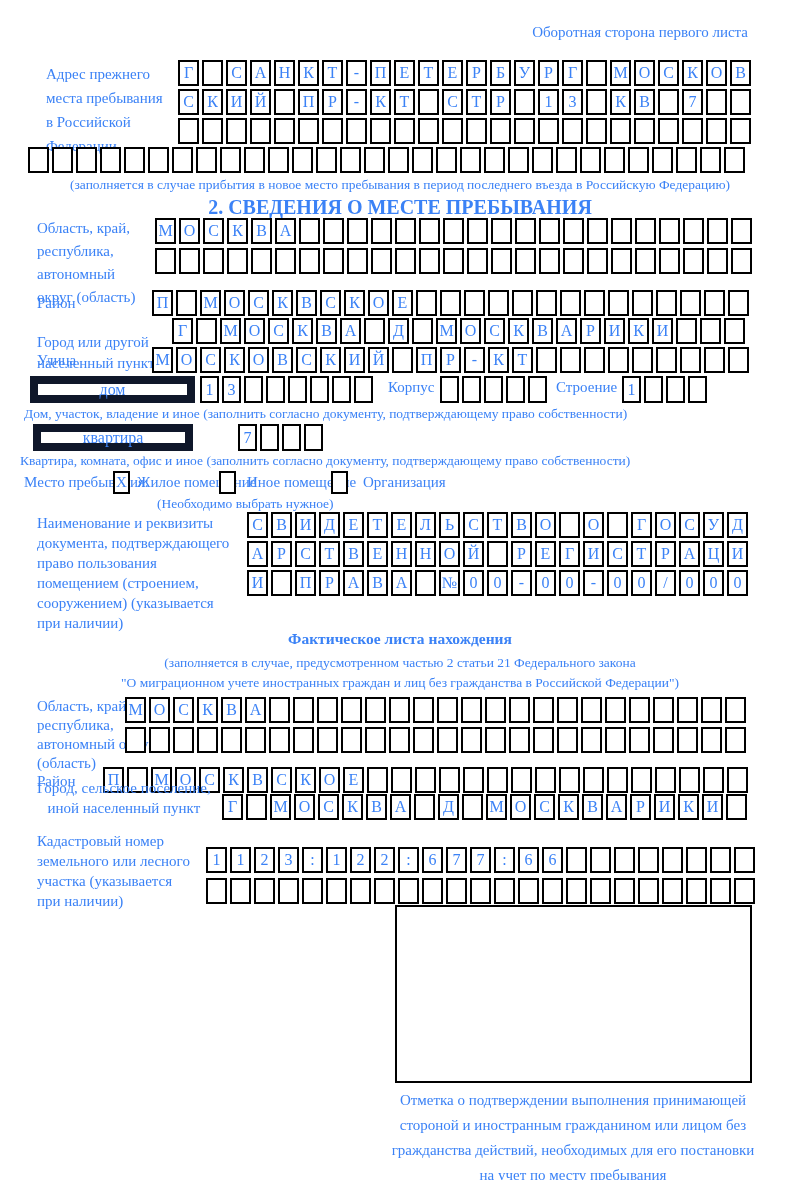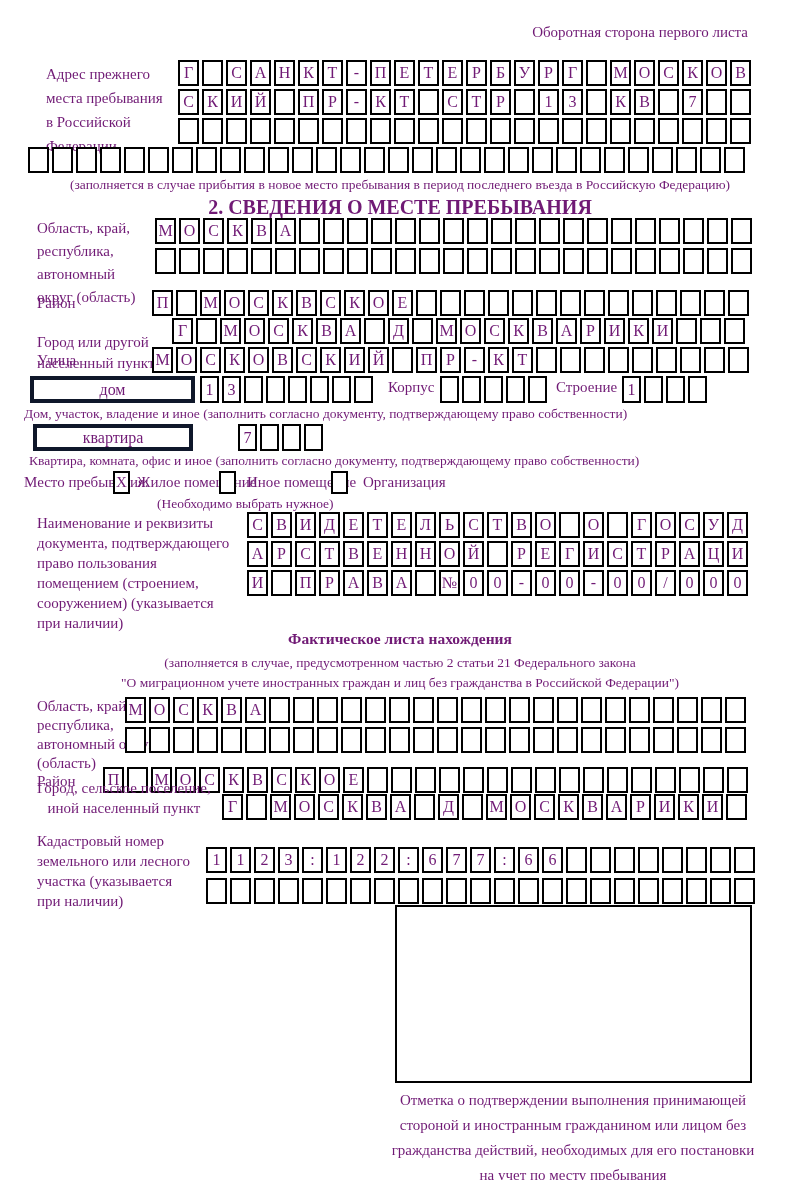--- a/index.html
+++ b/index.html
@@ -1,34 +1,34 @@
 <!DOCTYPE html>
 <html><head>
 <meta charset="utf-8">
 <style>
   * { margin:0; padding:0; box-sizing:border-box; }
   html,body { background:#ffffff; }
   .page {
     position:relative; width:800px; height:1180px; background:#fff;
-    font-family:"Liberation Serif","DejaVu Serif",serif; color:#701a75; overflow:hidden;
+    font-family:"Liberation Serif","DejaVu Serif",serif; color:#3b82f6; overflow:hidden;
   }
   .abs { position:absolute; }
   .grid { position:absolute; display:flex; gap:3px; }
   .cell {
     width:21px; height:26px; border:2px solid #000; background:#fff;
     display:flex; align-items:center; justify-content:center;
     font-size:16px; line-height:1; flex:0 0 auto;
   }
   .grid.small .cell { width:19px; height:27px; }
   .label { font-size:15px; line-height:22px; white-space:pre-line; }
   .note { font-size:13.5px; }
   .center { left:0; right:0; text-align:center; }
   .title { font-weight:bold; font-size:20px; }
   .wide-box {
-    position:absolute; border:4px solid #0f172a; height:27px; background:#fff;
+    position:absolute; border:8px solid #0f172a; height:27px; background:#fff;
     display:flex; align-items:center; justify-content:center; font-size:16px;
   }
   .checkbox {
     position:absolute; width:17px; height:23px; border:2px solid #000; background:#fff;
     display:flex; align-items:center; justify-content:center; font-size:15px;
   }
   .inline-label { position:absolute; font-size:15px; }
   .stamp-box { position:absolute; border:2px solid #000; background:#fff; }
 </style>
 </head>
@@ -330,21 +330,21 @@
     </div>
   <div class="abs note" style="left:24px; top:406px;">Дом, участок, владение и иное (заполнить согласно документу, подтверждающему право собственности)</div>
 
   <div class="wide-box" style="left:33px; top:424px; width:160px;">квартира</div>
   <div class="grid small" style="left:238px; top:424px;">
       <div class="cell">7</div>
       <div class="cell"></div>
       <div class="cell"></div>
       <div class="cell"></div>
     </div>
-  <div class="abs note" style="left:29px; top:453px;">Квартира, комната, офис и иное (заполнить согласно документу, подтверждающему право собственности)</div>
+  <div class="abs note" style="left:20px; top:453px;">Квартира, комната, офис и иное (заполнить согласно документу, подтверждающему право собственности)</div>
 
   <div class="inline-label" style="left:24px; top:474px;">Место пребывания:</div>
   <div class="checkbox" style="left:113px; top:471px;">X</div>
   <div class="inline-label" style="left:137px; top:474px;">Жилое помещение</div>
   <div class="checkbox" style="left:219px; top:471px;"></div>
   <div class="inline-label" style="left:247px; top:474px;">Иное помещение</div>
   <div class="checkbox" style="left:331px; top:471px;"></div>
   <div class="inline-label" style="left:363px; top:474px;">Организация</div>
   <div class="abs note" style="left:157px; top:496px;">(Необходимо выбрать нужное)</div>
 

